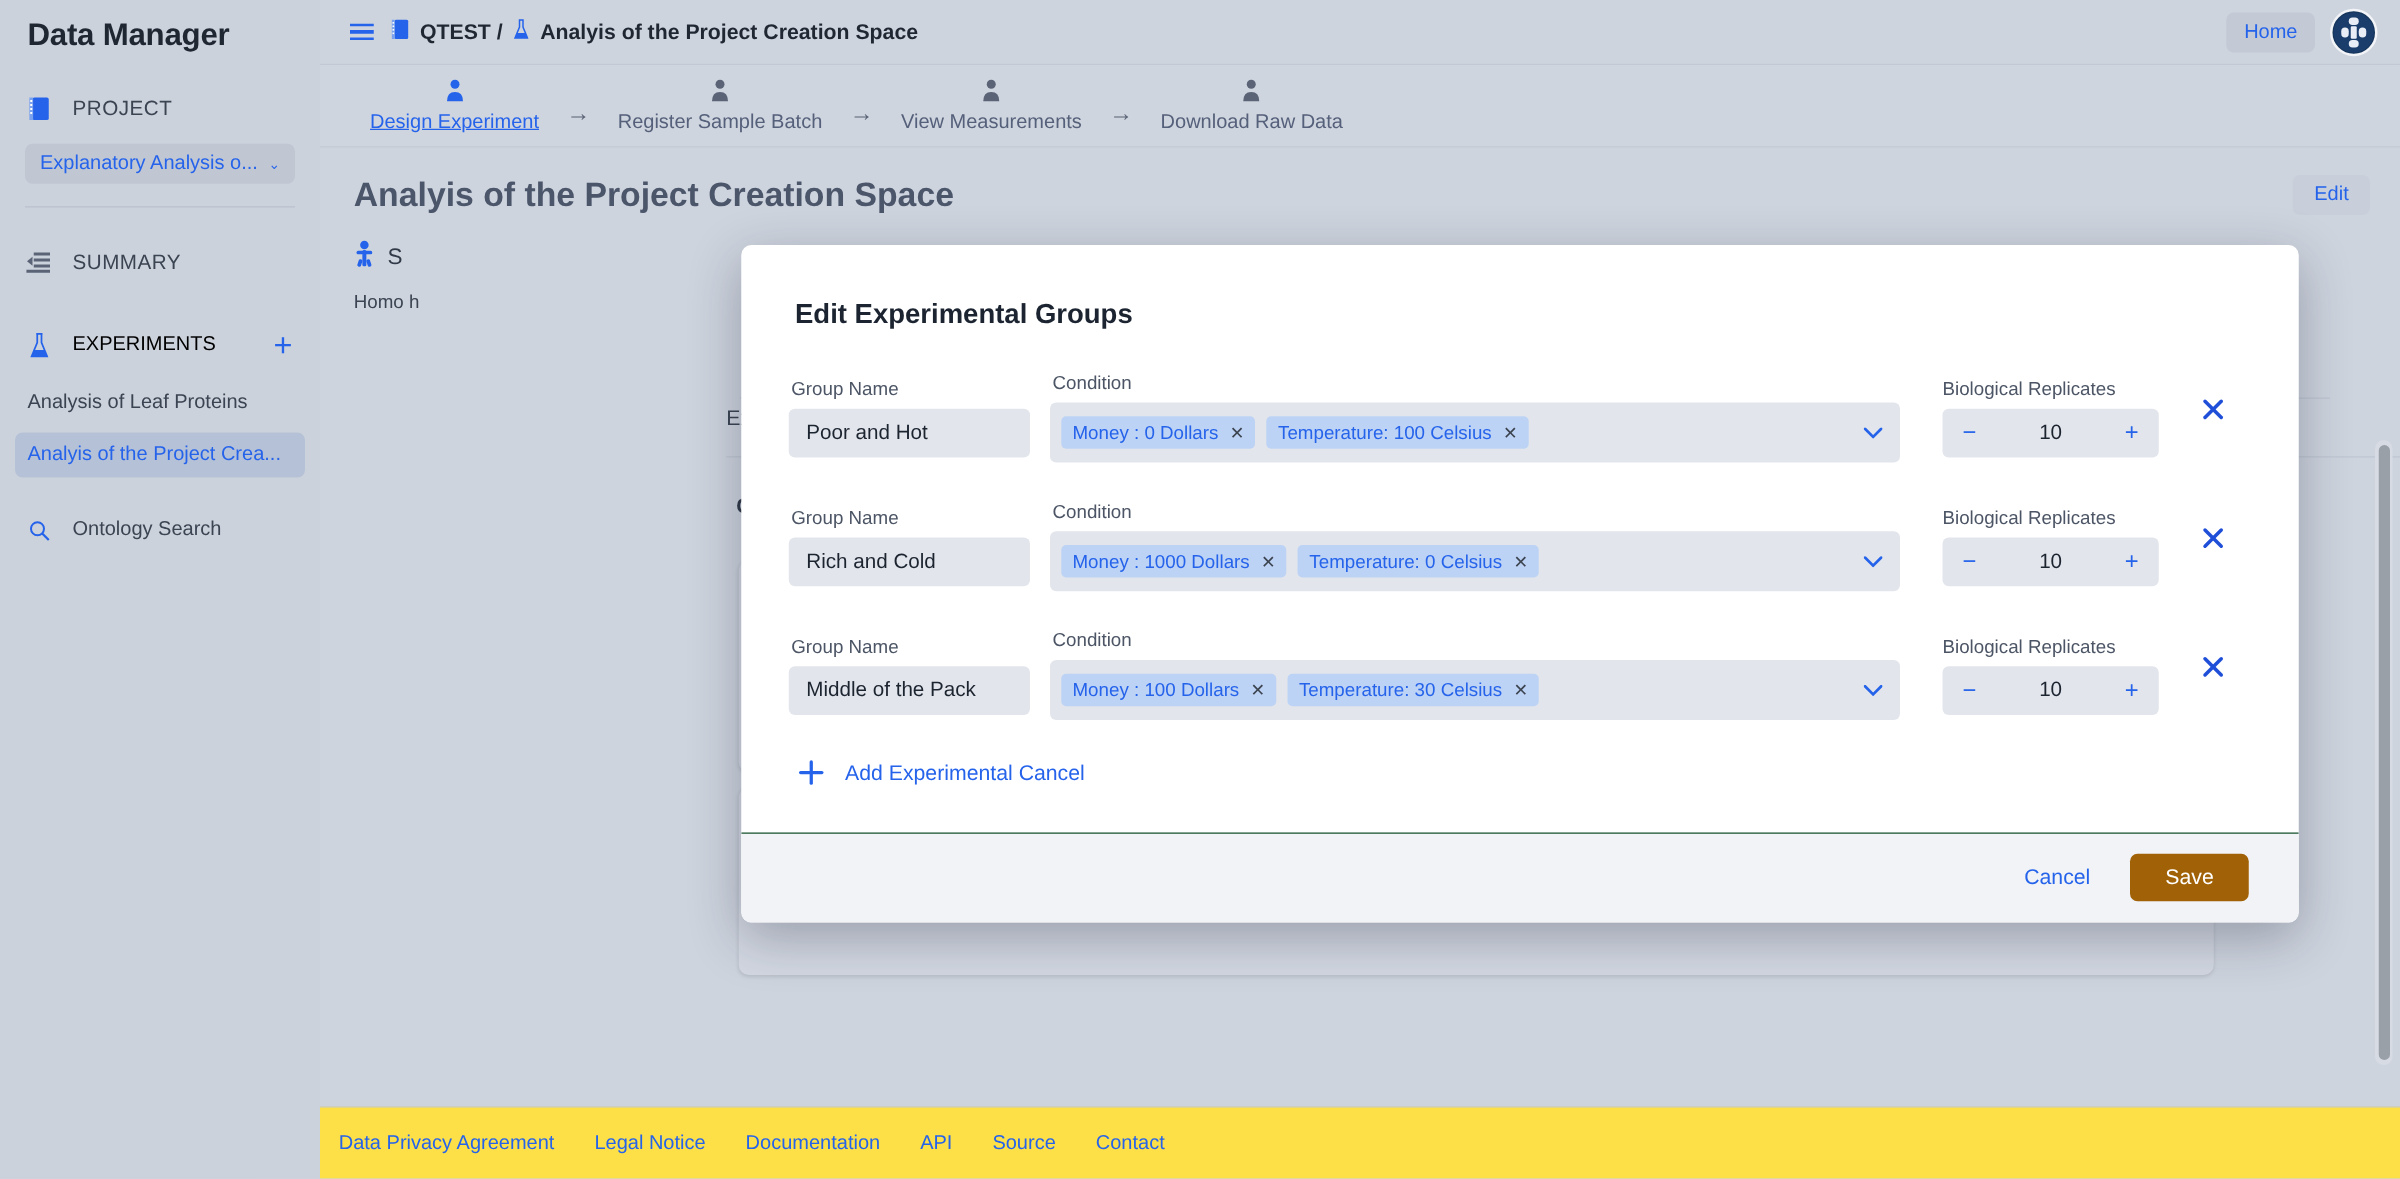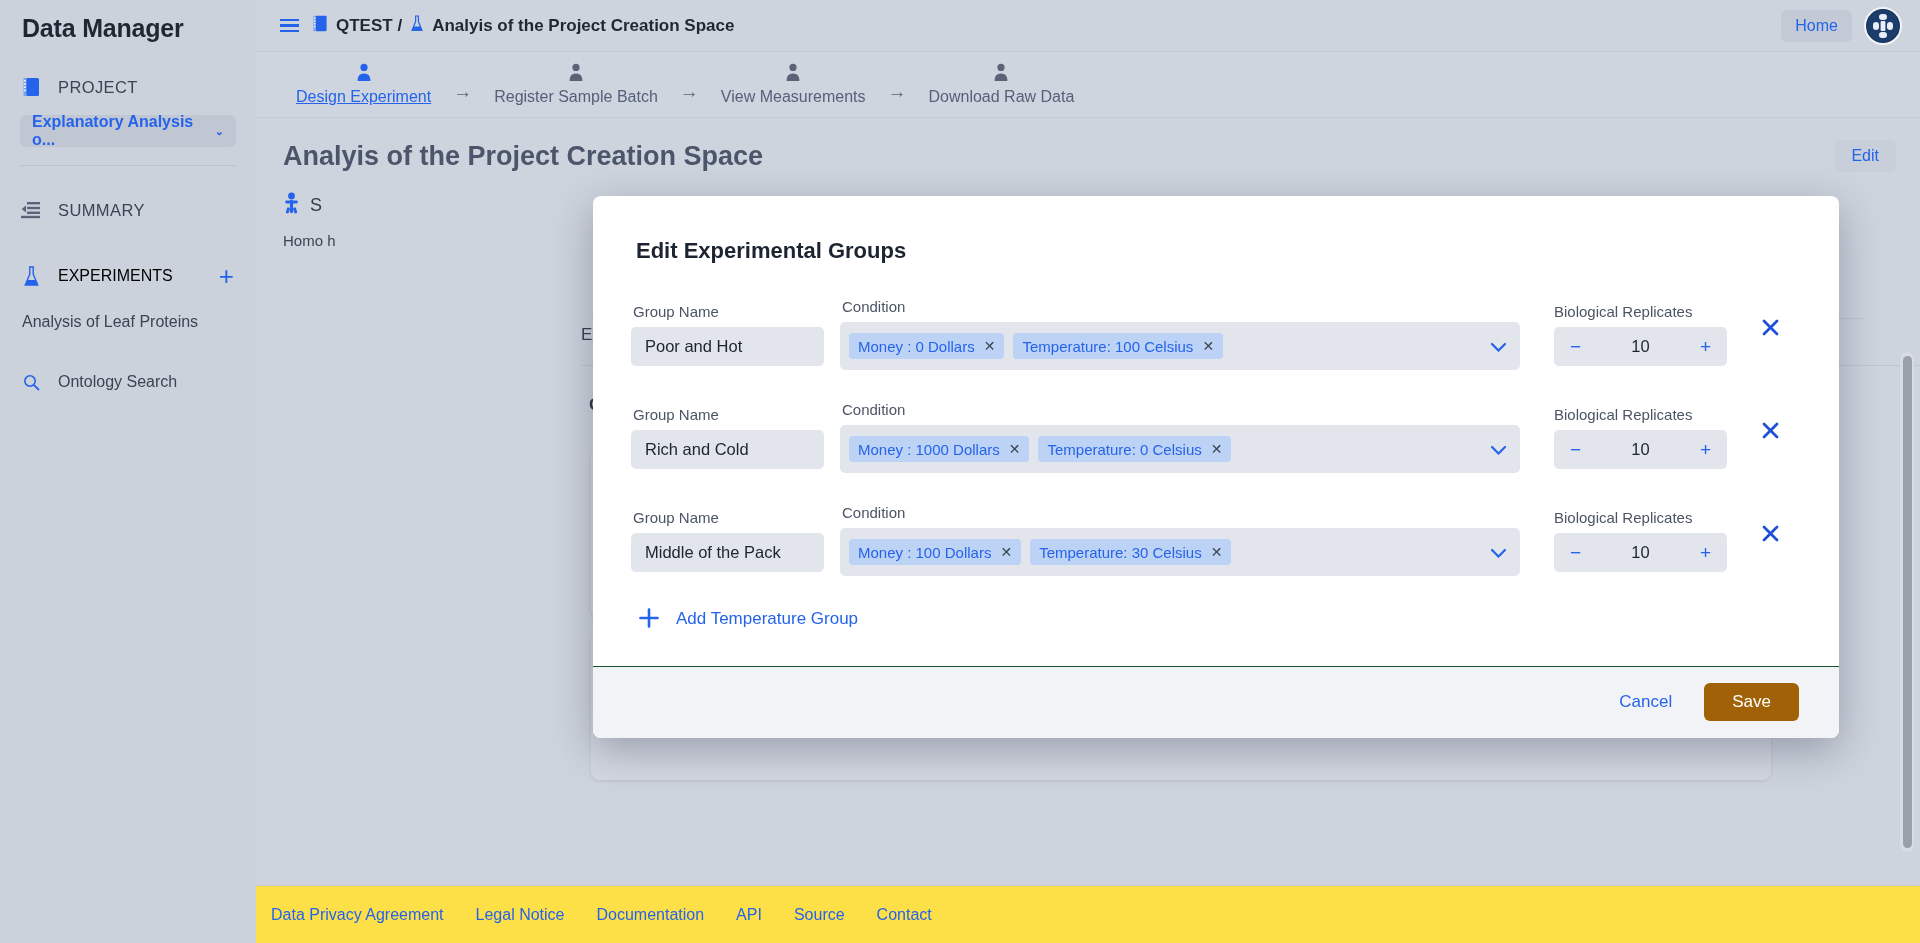--- a/index.html
+++ b/index.html
@@ -28,21 +28,21 @@
     padding: 0 20px; height: 44px; margin-top: 22px;
   }
   .side-section .lbl {
     font-size: 16.5px; color: #3b4452; letter-spacing: .4px;
   }
   .side-icon { width: 22px; height: 22px; display: flex; align-items: center; justify-content: center; flex: 0 0 22px; }
   .proj-chip {
     margin: 6px 20px 0 20px;
     background: #c0c7d3; border-radius: 6px;
     height: 32px; display: flex; align-items: center; justify-content: space-between;
-    padding: 0 12px; cursor: pointer; font-weight: bold;
+    padding: 0 12px; cursor: pointer;
   }
   .proj-chip .t { color: #2563eb; font-size: 16px; }
   .proj-chip .cv { color: #2563eb; font-size: 11px; }
   .side-divider { height: 1px; background: #b9c1cd; margin: 18px 20px 0 20px; }
   .exp-head { display: flex; align-items: center; justify-content: space-between; padding: 0 22px 0 20px; height:44px; margin-top: 22px;}
   .exp-head-l { display:flex; align-items:center; gap:16px;}
   .exp-plus { color:#2563eb; font-size: 26px; line-height: 1; cursor:pointer; font-weight: 400;}
   .exp-item {
     margin: 6px 12px 0 12px; padding: 9px 10px;
     font-size: 16px; color: #3b4452; border-radius: 6px; cursor: pointer;
@@ -233,20 +233,21 @@
               <path d="M5 1 h5 M5.8 1 v7 L1.3 19 h12.4 L9.2 8 V1" fill="none" stroke="#2563eb" stroke-width="1.4"></path>
               <path d="M3.4 14 h8.2 L13.7 19 H1.3 Z" fill="#2563eb"></path>
             </svg>
         </span>
         <span class="lbl">EXPERIMENTS</span>
       </div>
       <span class="exp-plus">+</span>
     </div>
 
     <div class="exp-item">Analysis of Leaf Proteins</div>
+    <div class="exp-item active">Analyis of the Project Crea...</div>
 
     <div class="onto">
       <span class="side-icon">
         <svg width="17" height="17" viewBox="0 0 17 17">
             <circle cx="7" cy="7" r="5.2" fill="none" stroke="#2563eb" stroke-width="1.6"></circle>
             <line x1="10.8" y1="10.8" x2="16" y2="16" stroke="#2563eb" stroke-width="1.8"></line>
           </svg>
       </span>
       <span class="lbl">Ontology Search</span>
     </div>
@@ -519,21 +520,21 @@
 
           </div>
 
           <div class="add-grp">
             <span class="plus">
               <svg width="22" height="22" viewBox="0 0 22 22">
                   <line x1="11" y1="2.5" x2="11" y2="19.5" stroke="#2563eb" stroke-width="2.6" stroke-linecap="round"></line>
                   <line x1="2.5" y1="11" x2="19.5" y2="11" stroke="#2563eb" stroke-width="2.6" stroke-linecap="round"></line>
                 </svg>
             </span>
-            <span class="txt">Add Temperature Group</span>
+            <span class="txt">Add Experimental Cancel</span>
           </div>
         </div>
 
         <div class="modal-foot">
           <div class="cancel-btn">Cancel</div>
           <div class="save-btn">Save</div>
         </div>
       </div>
     </div>
 

